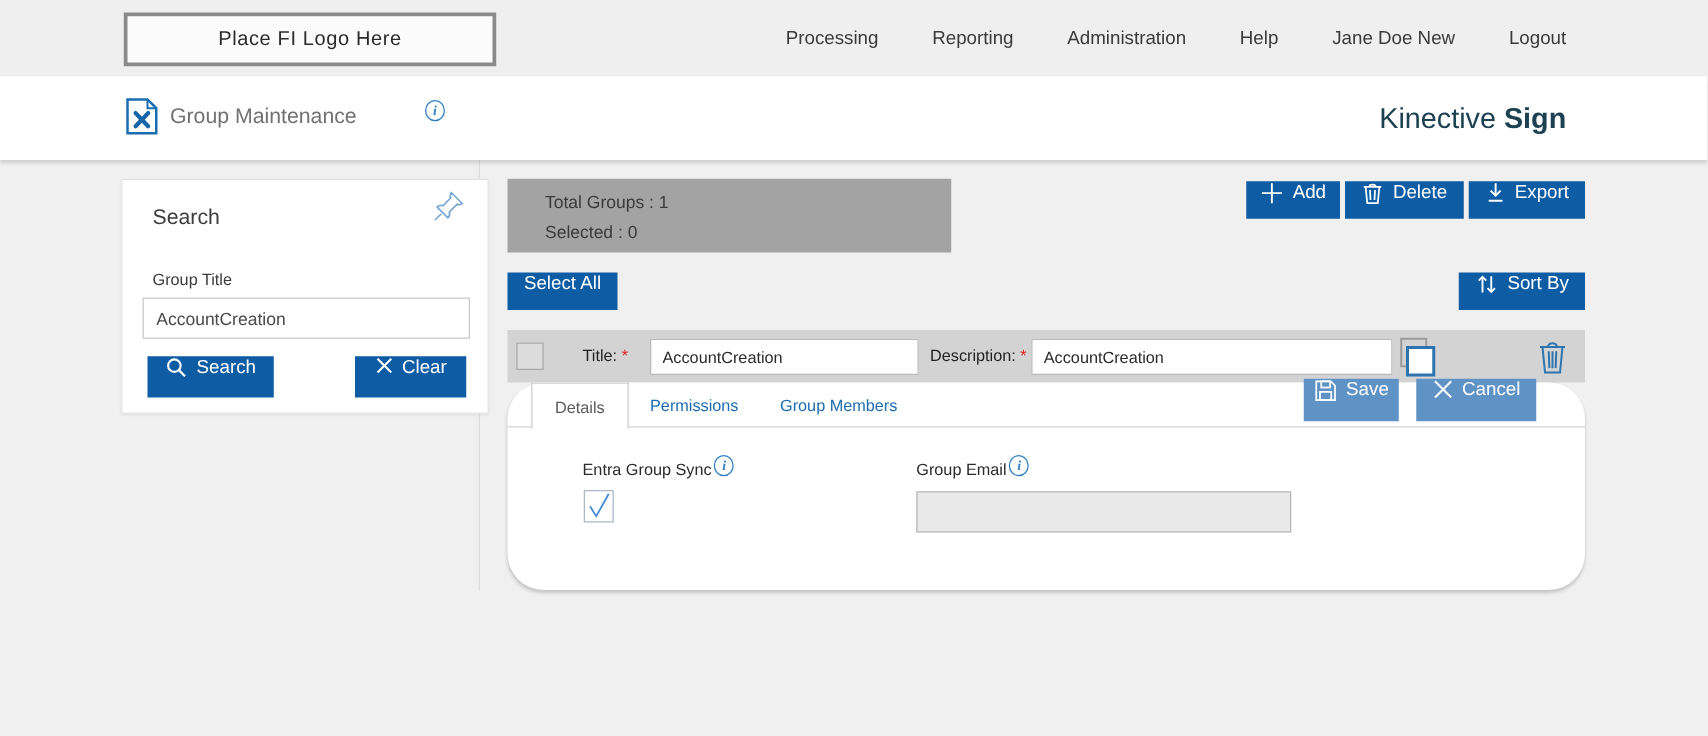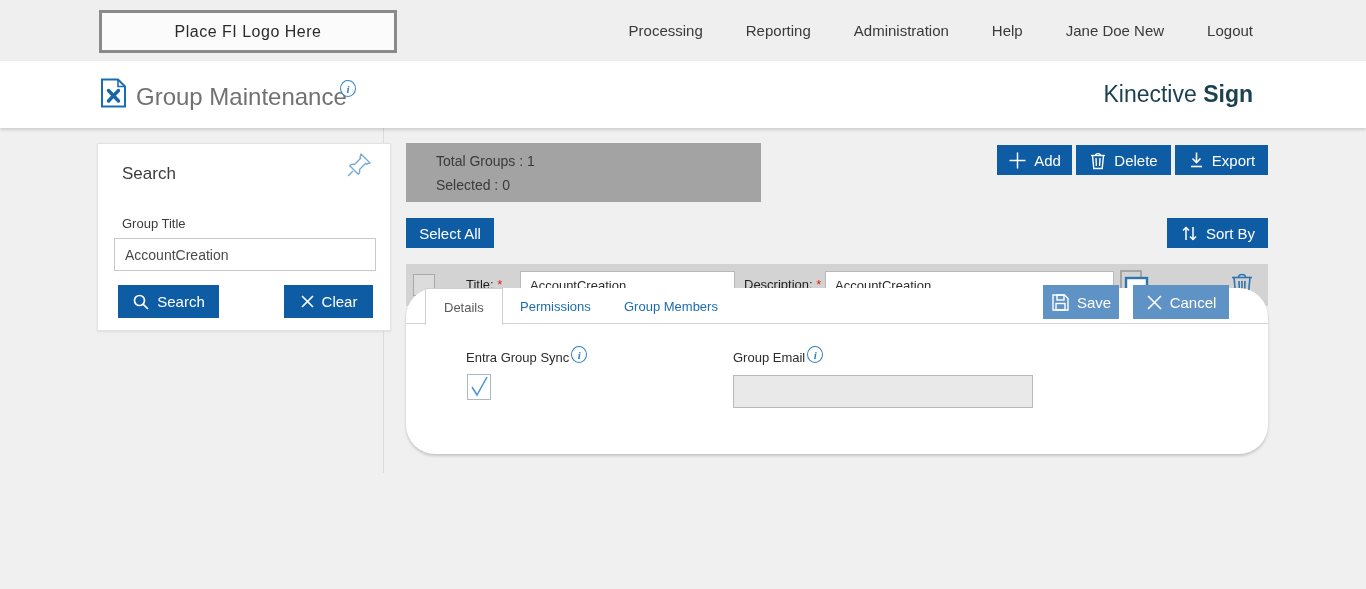--- a/index.html
+++ b/index.html
@@ -36,39 +36,39 @@
 
   
   .headerbar {
     position:absolute; left:0; top:61px; width:1366px; height:67px;
     background:#ffffff;
     box-shadow:0 2px 3px rgba(0,0,0,0.14);
     z-index:2;
   }
   .page-title {
     position:absolute; left:136px; top:22px;
-    font-size:24px; color:#717171;
+    font-size:17px; color:#717171;
   }
   .brand {
     position:absolute; right:113px; top:20px;
     font-size:23px; color:#1c4150;
   }
   .brand b { font-weight:bold; }
 
   .info-icon {
     display:inline-flex; align-items:center; justify-content:center;
     width:16px; height:17px; border:1px solid #3181c2; border-radius:50%;
     color:#3181c2; font-family:"Liberation Serif", serif; font-style:italic;
     font-size:11px; font-weight:bold; background:#fff;
     vertical-align:top; cursor:pointer;
   }
 
   
   .btn {
-    display:flex; align-items:center; justify-content:center; gap:7px;
+    display:flex; align-items:flex-start; justify-content:center; gap:7px;
     background:#0d5ca4; color:#fff; font-size:15px;
     cursor:pointer; user-select:none;
   }
   .btn svg { flex:0 0 auto; }
   .btn.light { background:#5f92c5; }
 
   
   .search-panel {
     position:absolute; left:97px; top:143px; width:294px; height:188px;
     background:#fff; border:1px solid #e2e2e2;
@@ -120,21 +120,21 @@
     background:#fff; padding:0 9px; font-size:13px; color:#2b2b2b;
     font-family:"Liberation Sans", sans-serif;
   }
   .title-input { left:114px; width:215px; }
   .desc-input  { left:419px; width:289px; }
   .copy-icon  { position:absolute; left:711px; top:5px; cursor:pointer; }
   .row-trash-icon { position:absolute; left:824px; top:7px; cursor:pointer; }
 
   
   .details-panel {
-    position:absolute; left:406px; top:288px; width:862px; height:166px;
+    position:absolute; left:406px; top:306px; width:862px; height:166px;
     background:#fff;
     box-shadow:0 2px 3px rgba(0,0,0,0.18);
     border-radius:29px;
   }
   .tab-line { position:absolute; left:0; top:35px; width:862px; height:1px; background:#d4d4d4; }
   .tab {
     position:absolute; top:0; height:36px; display:flex; align-items:center;
     font-size:13px; cursor:pointer; padding:0 18px;
   }
   .tab.active {

